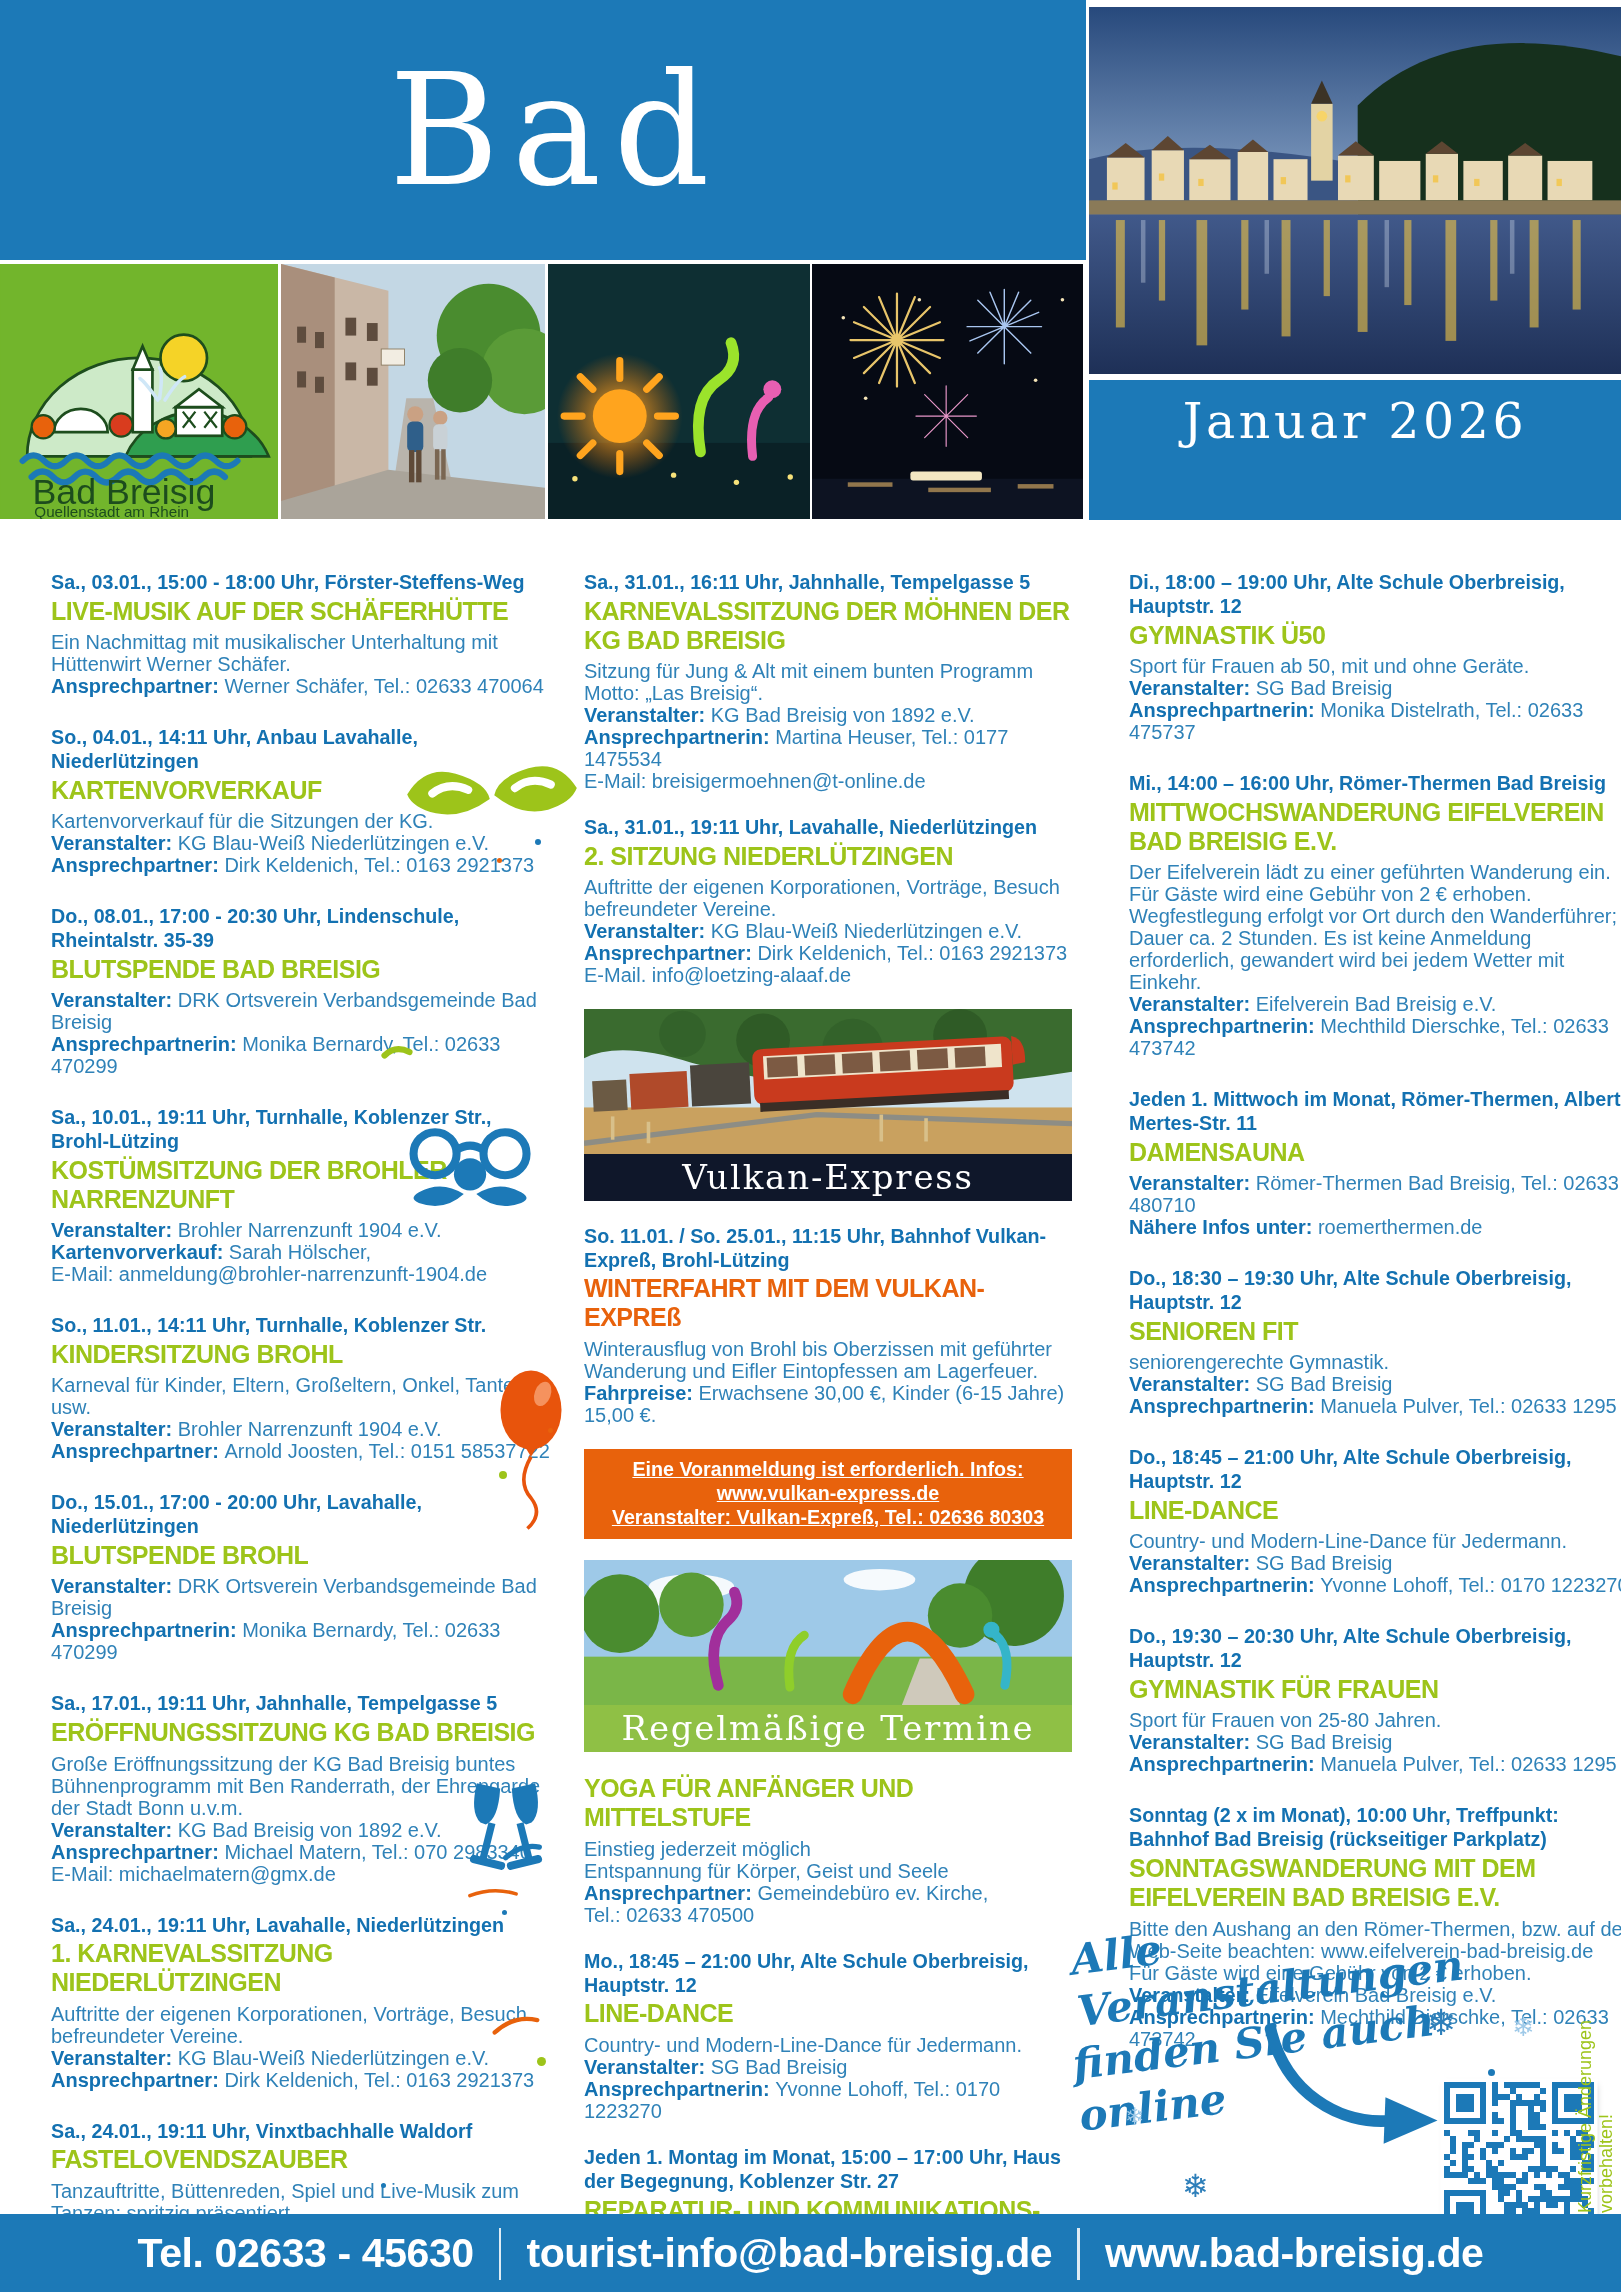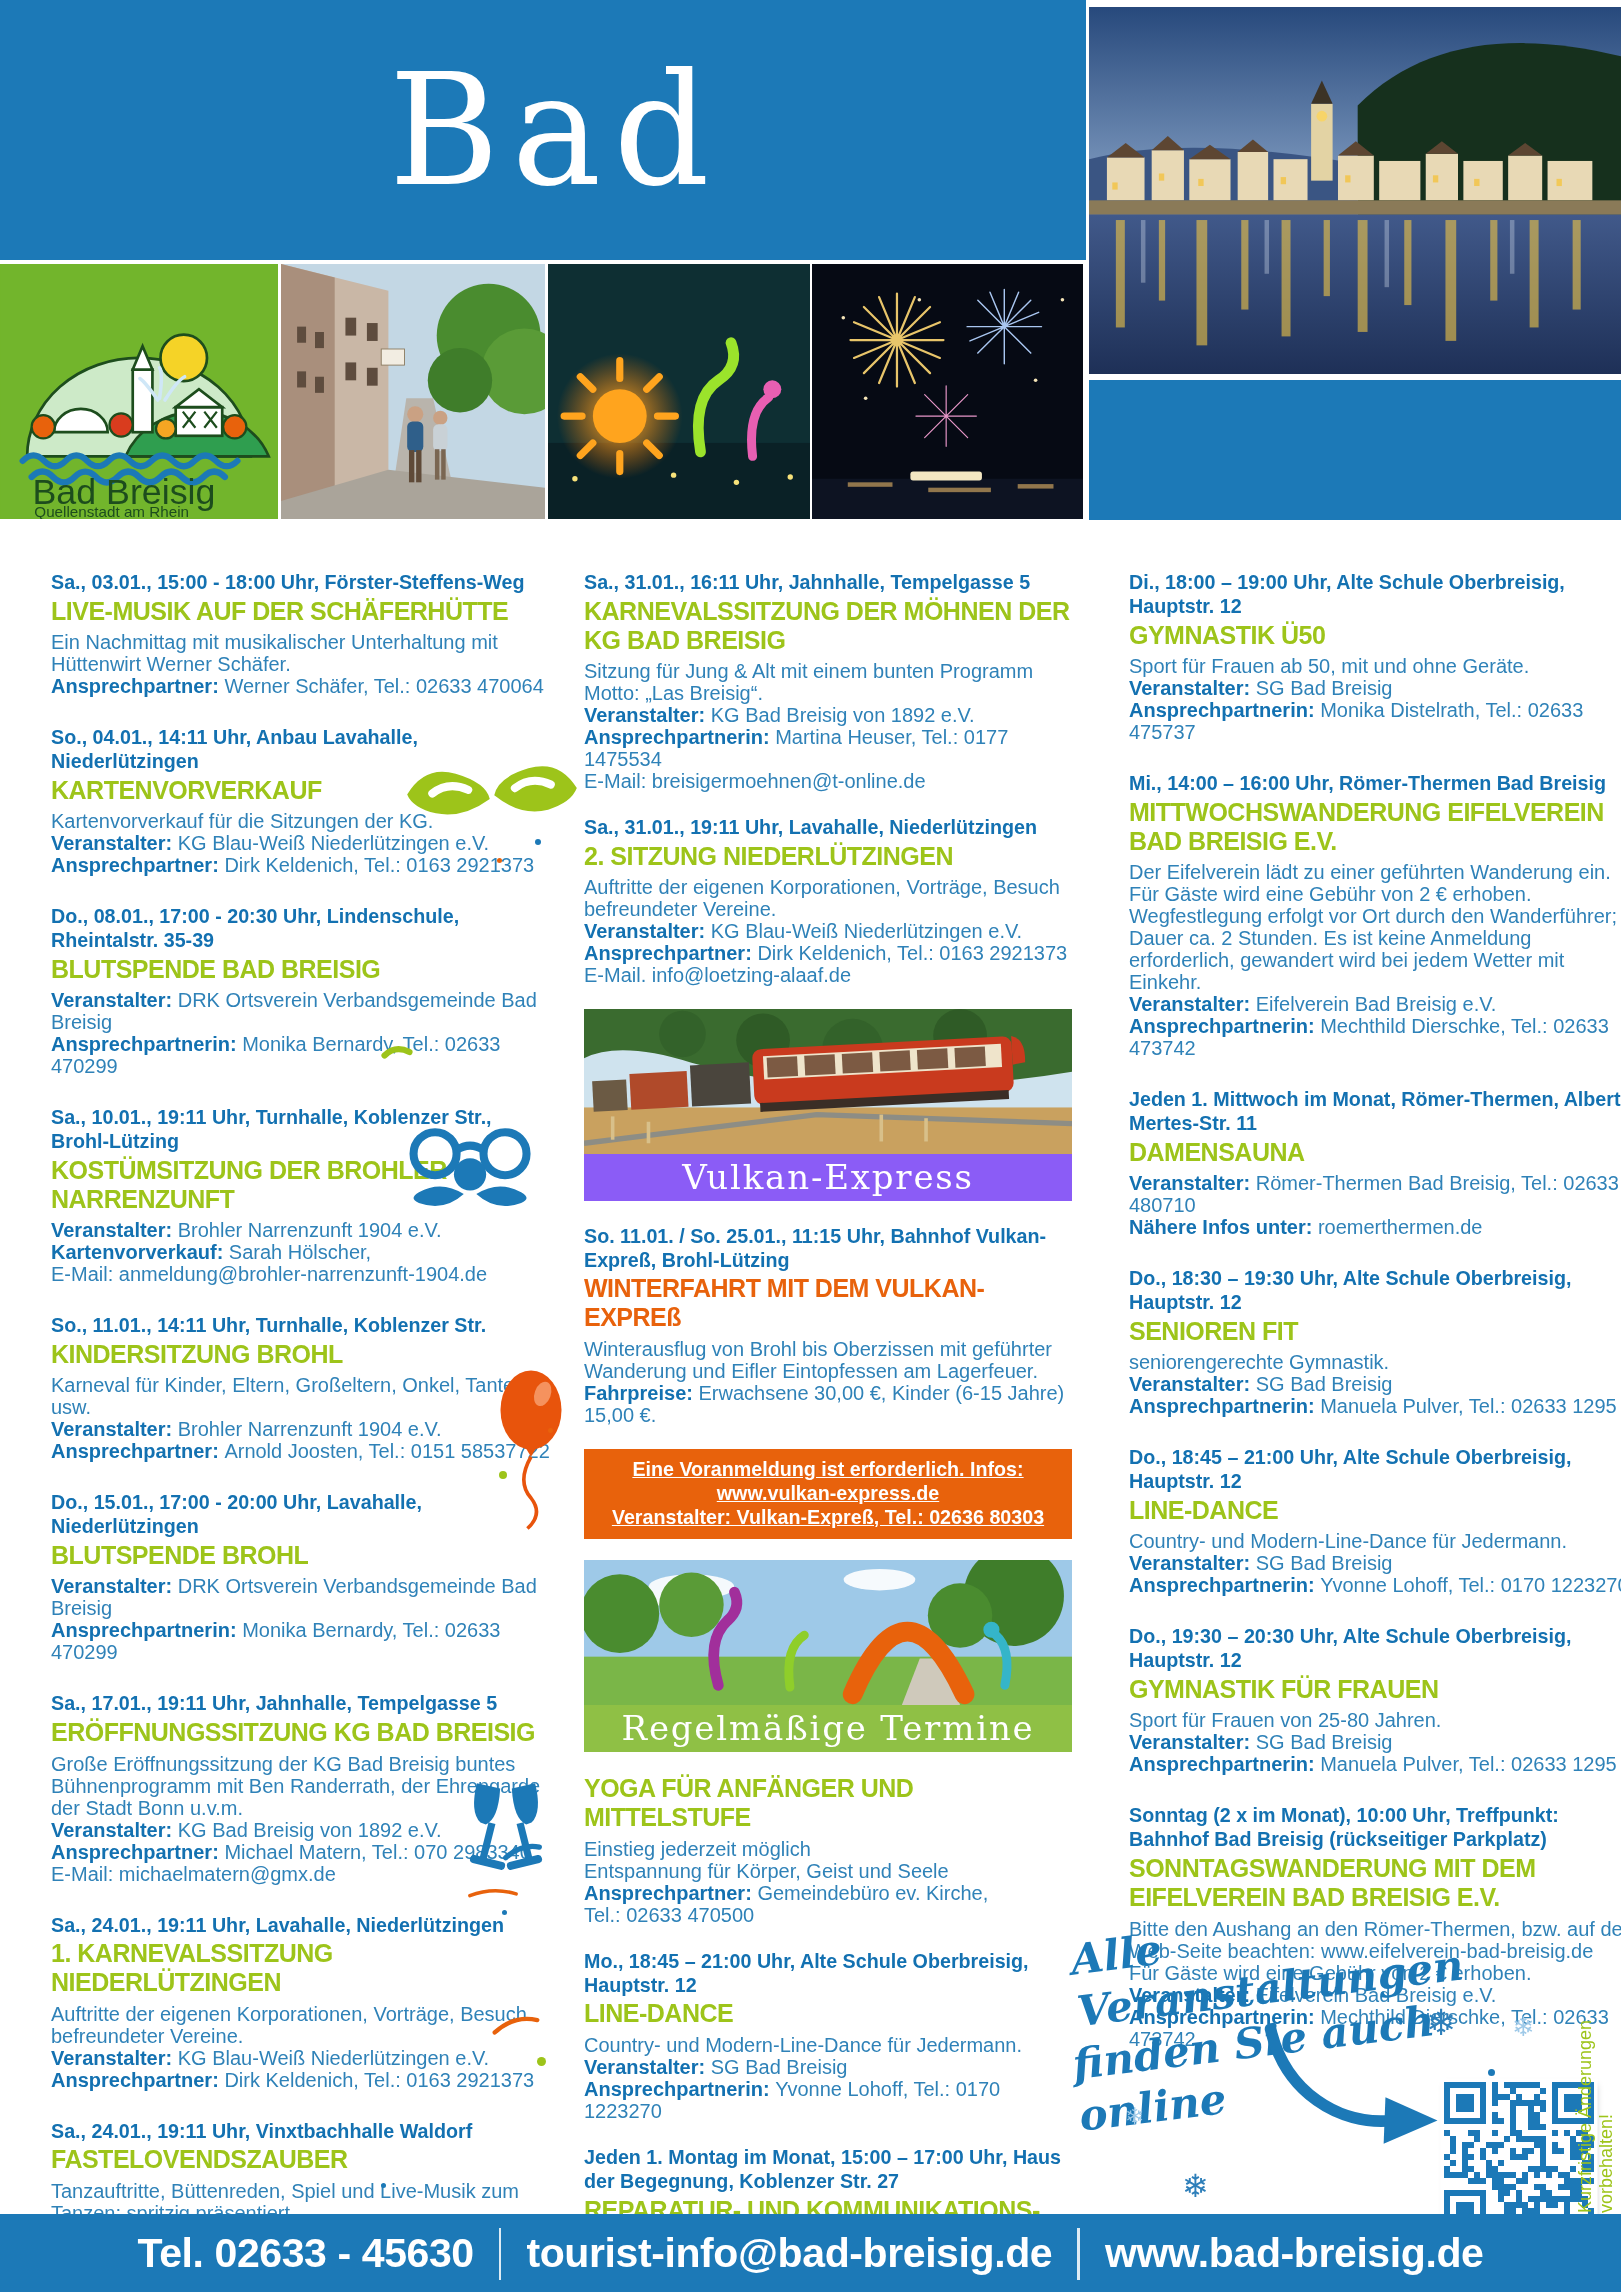--- a/index.html
+++ b/index.html
@@ -48,21 +48,21 @@
   .icon-clown-icon{ right:13.4px; top:19.7px; width:139px; }
   .icon-balloon-icon{ right:-13.4px; top:54px; width:70px; }
   .icon-champagne-icon{ right:-9px; top:85px; width:112px; }
 
   
   .photo-card{ margin-bottom:22.4px; }
   .photo-card .ph{ height:145px; overflow:hidden; }
   .photo-card .ph svg{ width:100%; height:100%; display:block; }
   .photo-card figcaption{ height:47px; color:#fff; font-family:"DejaVu Serif", serif;
     font-size:34px; text-align:center; line-height:47px; letter-spacing:1.8px; }
-  .cap-orange{ background:#8b5cf6; }
+  .cap-orange{ background:#0f172a; }
   .cap-green{ background:#8fc045; }
   .notice{ background:#e8620c; color:#fff; text-align:center; padding:8px 9px 9.9px; margin-bottom:21.5px;text-decoration:underline; }
   .notice div{ font-weight:bold; font-size:19.7px; line-height:24px; }
 
   
   .online-note{ position:absolute; left:1079px; top:1908px; width:430px; color:#1c79b7;
     font-family:"DejaVu Serif", serif; font-style:italic; font-weight:bold;
     transform:rotate(-7deg); }
   .online-note .l1{ font-size:42px; line-height:52px; }
   .online-note .l2{ font-size:42px; line-height:52px; margin-left:-10.7px; }
@@ -286,20 +286,21 @@
           <rect x="130" y="250" width="70" height="5"></rect>
           <rect x="230" y="246" width="40" height="5"></rect>
         </g>
       <g fill="#f3e7c2">
           <rect x="110" y="232" width="80" height="10" rx="3"></rect>
         </g>
     </svg>
   </div>
 
   <div class="events-banner">
+    <div class="bl">Januar 2026</div>
   </div>
 
   <div class="col col-1">
       <article class="event">
         <div class="ev-date">Sa., 03.01., 15:00 - 18:00 Uhr, Förster-Steffens-Weg</div>
         <h3 class="ev-title">LIVE-MUSIK AUF DER SCHÄFERHÜTTE</h3>
         <p class="ev-line">Ein Nachmittag mit musikalischer Unterhaltung mit Hüttenwirt Werner Schäfer.</p>
         <p class="ev-line"><b>Ansprechpartner: </b>Werner Schäfer, Tel.: 02633 470064</p>
       </article>
       <article class="event">

